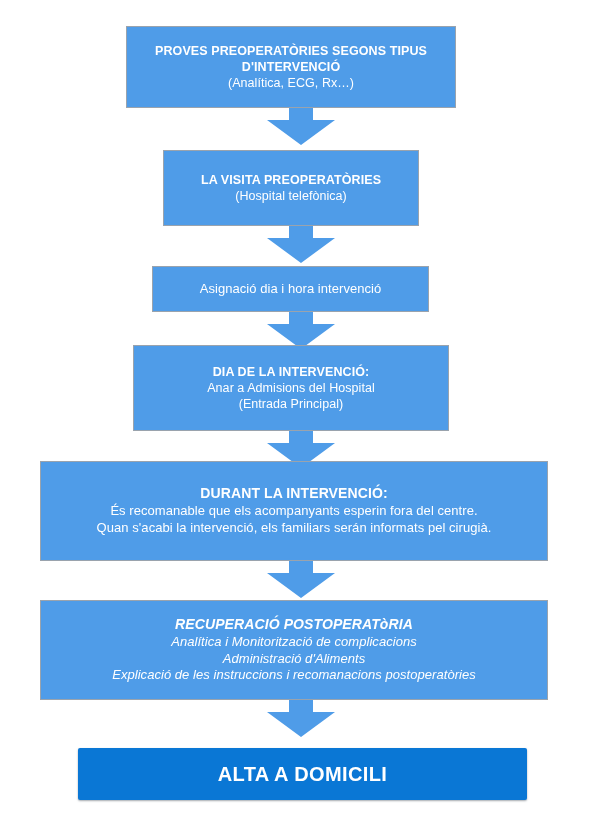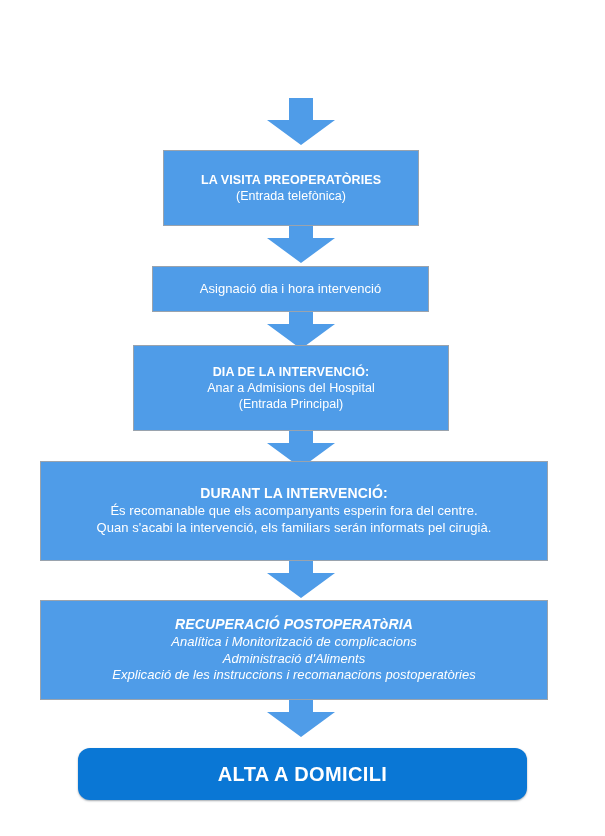--- a/index.html
+++ b/index.html
@@ -53,21 +53,21 @@
   
   .node.plain .sub { font-size: 13px; }
   .node.wide .ttl  { font-size: 14px; }
   .node.wide .sub  { font-size: 13px; }
 
   
   .terminator {
     position: absolute;
     box-sizing: border-box;
     background: #0a77d5;
-    border-radius: 12px;
+    border-radius: 2px;
     color: #ffffff;
     display: flex;
     align-items: center;
     justify-content: center;
     font-weight: bold;
     font-size: 20px;
     letter-spacing: 0.4px;
     z-index: 2;
     box-shadow: 0 1px 2px rgba(90,100,110,0.55);
   }
@@ -77,30 +77,34 @@
     position: absolute;
     z-index: 1;
   }
   .arrow svg { display: block; }
 </style>
 </head>
 <body>
 
 <div id="flowchart">
 
+  <div class="node" style="left:126px; top:26px; width:330px; height:82px;">
+    <div class="ttl">PROVES PREOPERATÒRIES SEGONS TIPUS D'INTERVENCIÓ</div>
+    <div class="sub">(Analítica, ECG, Rx…)</div>
+  </div>
 
   <div class="arrow" style="left:265px; top:98px; width:72px; height:48px;">
     <svg width="72" height="48" viewBox="0 0 72 48">
       <path d="M24,0 L48,0 L48,22 L70,22 L36,47 L2,22 L24,22 Z" fill="#4f9ce8"></path>
     </svg>
   </div>
 
   <div class="node" style="left:163px; top:150px; width:256px; height:76px;">
     <div class="ttl">LA VISITA PREOPERATÒRIES</div>
-    <div class="sub">(Entrada telefònica)</div>
+    <div class="sub">(Hospital telefònica)</div>
   </div>
 
   <div class="arrow" style="left:265px; top:216px; width:72px; height:48px;">
     <svg width="72" height="48" viewBox="0 0 72 48">
       <path d="M24,0 L48,0 L48,22 L70,22 L36,47 L2,22 L24,22 Z" fill="#4f9ce8"></path>
     </svg>
   </div>
 
   <div class="node plain" style="left:152px; top:266px; width:277px; height:46px;">
     <div class="sub">Asignació dia i hora intervenció</div>

